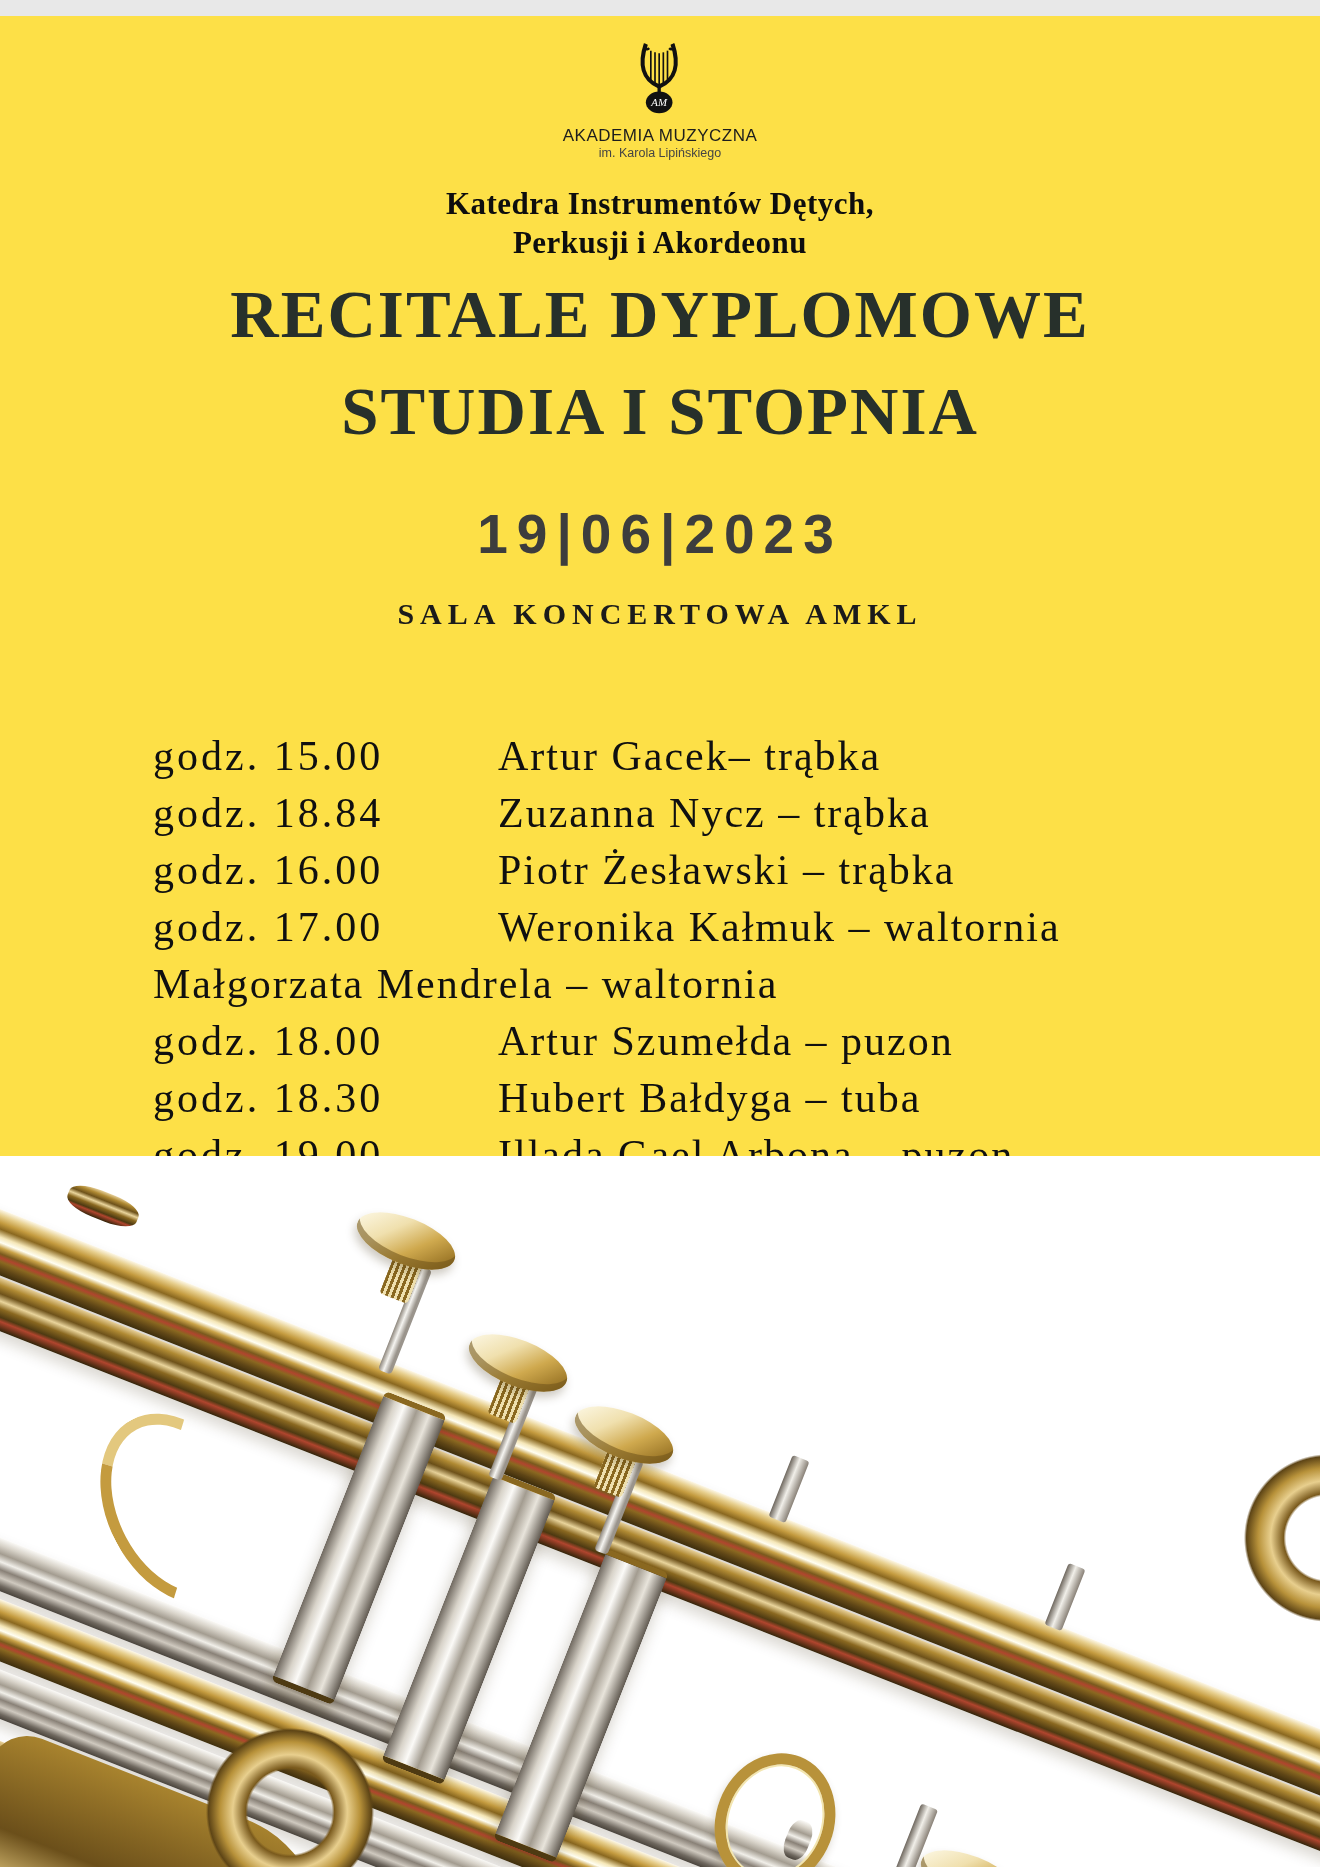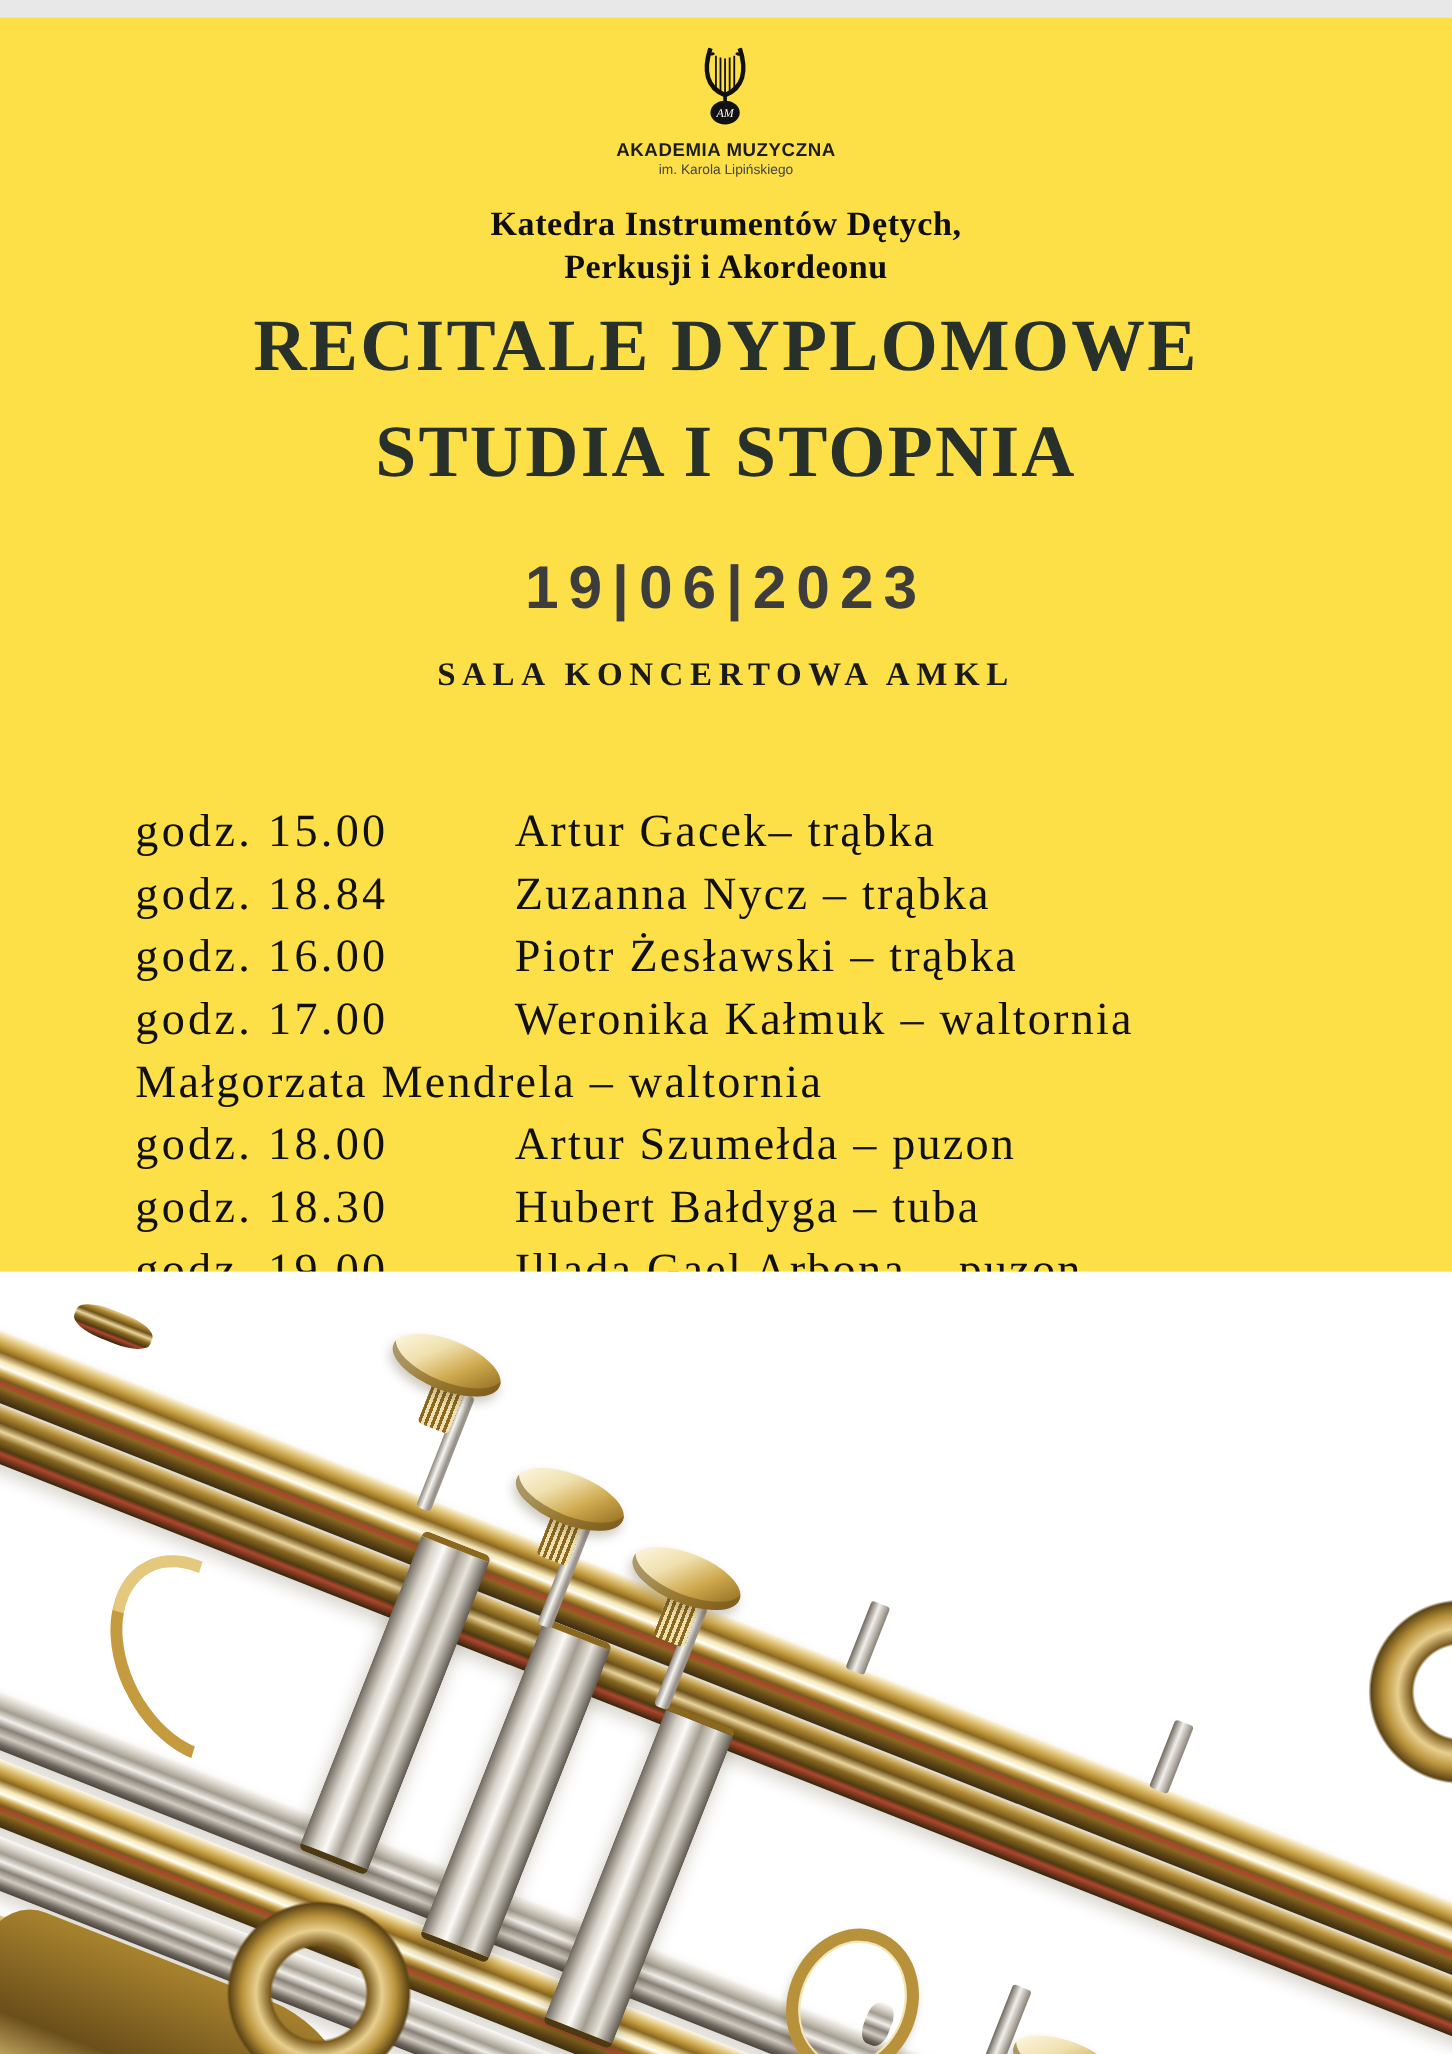--- a/index.html
+++ b/index.html
@@ -5,37 +5,37 @@
   html,body{margin:0;padding:0;background:#e8e8e8;}
   .poster{
     position:relative;width:1320px;height:1867px;margin:16px auto;
     background:#fde047;overflow:hidden;
     font-family:"Liberation Serif", serif;color:#141414;
   }
   
   .logo-block{position:absolute;top:24px;left:0;width:100%;text-align:center;}
   .lyre{display:inline-block;}
   .academy-name{margin-top:4px;font-family:"Liberation Sans",sans-serif;font-size:17px;
-    font-weight:700;letter-spacing:.5px;color:#1d1d1d;}
+    font-weight:400;letter-spacing:.5px;color:#1d1d1d;}
   .academy-sub{font-family:"Liberation Sans",sans-serif;font-size:12.5px;color:#444;line-height:15px;}
   
   .dept{position:absolute;top:168px;left:0;width:100%;text-align:center;
     font-size:31px;font-weight:700;line-height:39px;color:#0e0e0e;letter-spacing:.5px;}
   
   .title{position:absolute;top:250px;left:0;width:100%;text-align:center;
     font-size:67px;font-weight:700;line-height:97px;letter-spacing:2px;color:#27302b;}
   
   .date{position:absolute;top:486px;left:0;width:100%;text-align:center;
     font-family:"Liberation Sans",sans-serif;font-size:55px;font-weight:700;
     letter-spacing:9px;color:#3d3d3d;}
   
   .venue{position:absolute;top:581px;left:0;width:100%;text-align:center;
     font-size:30px;font-weight:700;letter-spacing:6px;color:#1b1b1b;}
   
-  .schedule{position:absolute;top:712px;left:123px;width:1160px;}
+  .schedule{position:absolute;top:712px;left:153px;width:1160px;}
   .row{display:flex;line-height:57px;font-size:42px;color:#101010;}
   .row .time{width:345px;letter-spacing:3px;flex:none;}
   .row .entry{letter-spacing:2px;white-space:nowrap;}
   
   .photo{position:absolute;left:0;top:1140px;width:1320px;height:727px;overflow:hidden;background:#fff;}
   .tube,.casing,.stem,.collar,.cap,.ferrule,.knob{position:absolute;}
   .tube{width:2300px;left:-120px;transform:rotate(21.5deg);transform-origin:left center;
     border-radius:8px;box-shadow:0 8px 14px rgba(60,45,10,.18);}
   .brass{background:linear-gradient(to bottom,
     #fdf8e8 0%,#e7cf8e 9%,#c49b3f 20%,#8a6820 30%,#f5e7b8 42%,#fffef2 50%,

